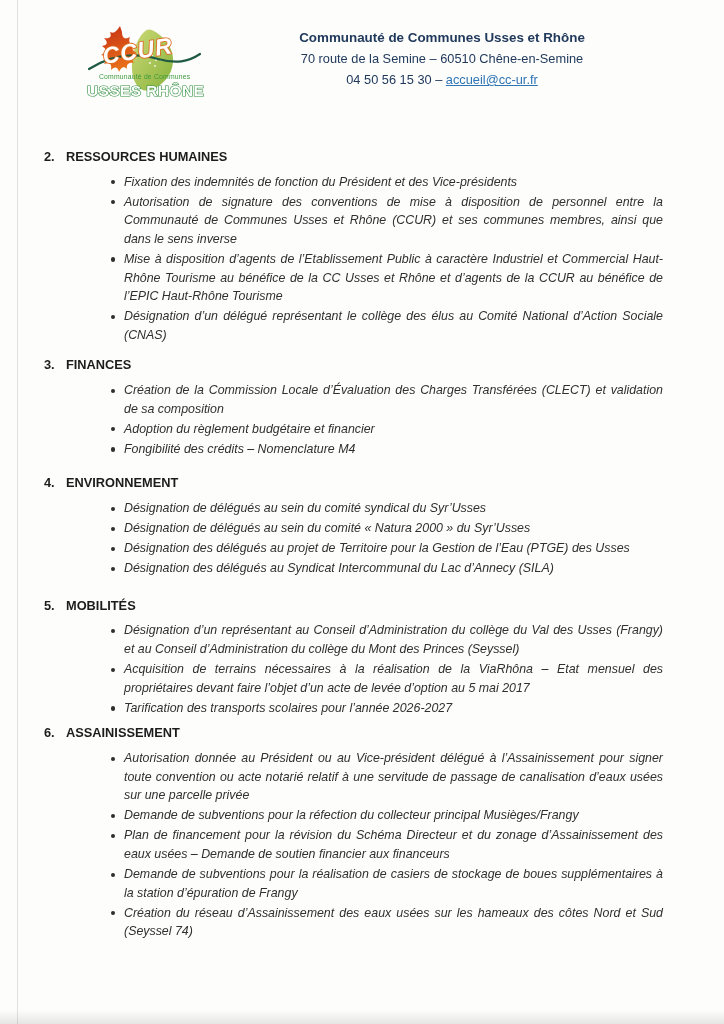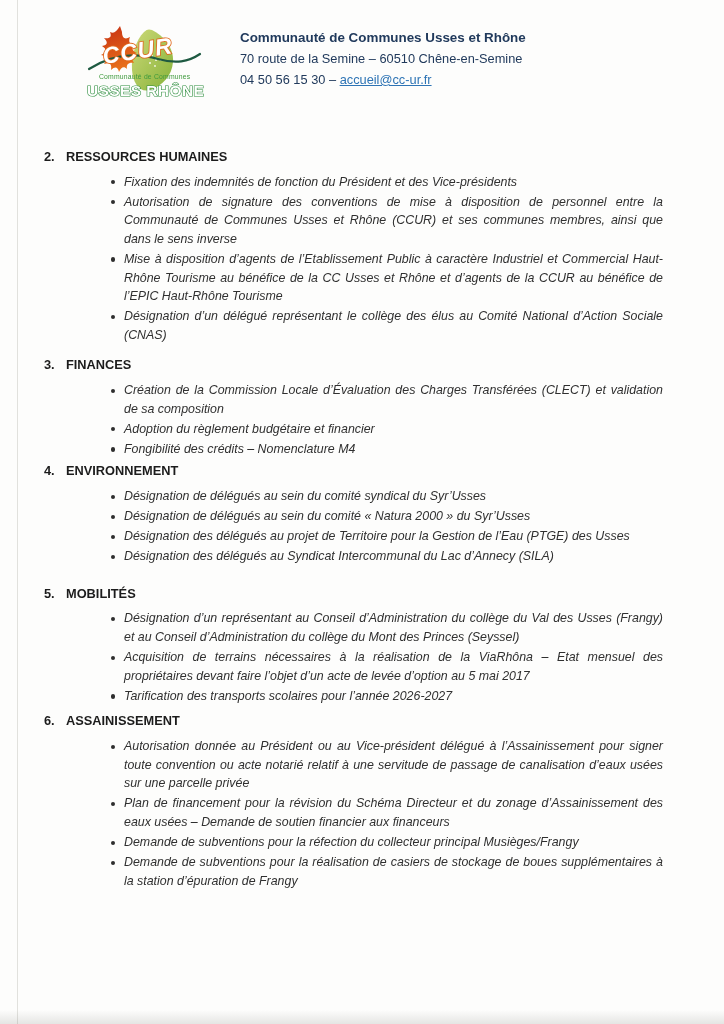--- a/index.html
+++ b/index.html
@@ -24,34 +24,34 @@
   .scan-bottom-shadow {
     position: absolute; left: 0; right: 0; bottom: 0; height: 14px;
     background: linear-gradient(to bottom, rgba(0,0,0,0), rgba(120,120,115,.18));
   }
 
   
   .header { position: relative; height: 112px; }
   .logo { position: absolute; left: 86px; top: 22px; width: 118px; height: 82px; }
   .header-text {
     position: absolute; left: 240px; top: 30px; width: 404px;
-    color: var(--header-text, #213a5c);
+    text-align: center; color: var(--header-text, #213a5c);
   }
   .org-name  { font-size: 13.4px; font-weight: bold; line-height: 15px; margin-bottom: 6px; }
   .addr-line { font-size: 12.8px; line-height: 15px; margin-bottom: 6px; }
   .contact-line { font-size: 12.8px; line-height: 15px; }
   .email-link {
     color: var(--link, #2e74b5);
     text-decoration: underline;
     cursor: pointer;
   }
 
   
   .content { padding: 36px 61px 0 44px; }
-  .doc-section { margin-top: 4px; }
+  .doc-section { margin-top: 16px; }
   .doc-section:first-of-type { margin-top: 0; }
   .doc-section:nth-of-type(2) { margin-top: 12px; }
   .doc-section:nth-of-type(4) { margin-top: 19px; }
   .doc-section:nth-of-type(5) { margin-top: 7px; }
 
   .section-head {
     font-weight: bold; color: #1c1c1c;
     font-size: 12.8px; line-height: 18.6px;
     margin-bottom: 6px;
   }
@@ -214,27 +214,31 @@
       <div class="section-head">
         <span class="sec-num">6.</span><span class="sec-title">ASSAINISSEMENT</span>
       </div>
       <ul class="bullets">
         <li>
             <span class="dot"></span>
             <span class="txt">Autorisation donnée au Président ou au Vice-président délégué à l’Assainissement pour signer toute convention ou acte notarié relatif à une servitude de passage de canalisation d’eaux usées sur une parcelle privée</span>
           </li>
         <li>
             <span class="dot"></span>
+            <span class="txt">Demande de subventions pour la réfection du collecteur principal Musièges/Frangy</span>
+          </li>
+        <li>
+            <span class="dot"></span>
             <span class="txt">Plan de financement pour la révision du Schéma Directeur et du zonage d’Assainissement des eaux usées – Demande de soutien financier aux financeurs</span>
           </li>
         <li>
             <span class="dot"></span>
-            <span class="txt">Demande de subventions pour la réfection du collecteur principal Musièges/Frangy</span>
-          </li>
-        <li>
-            <span class="dot"></span>
             <span class="txt">Demande de subventions pour la réalisation de casiers de stockage de boues supplémentaires à la station d’épuration de Frangy</span>
+          </li>
+        <li>
+            <span class="dot"></span>
+            <span class="txt">Création du réseau d’Assainissement des eaux usées sur les hameaux des côtes Nord et Sud (Seyssel 74)</span>
           </li>
       </ul>
     </section>
 
   </main>
 </div>
 
 </body></html>

